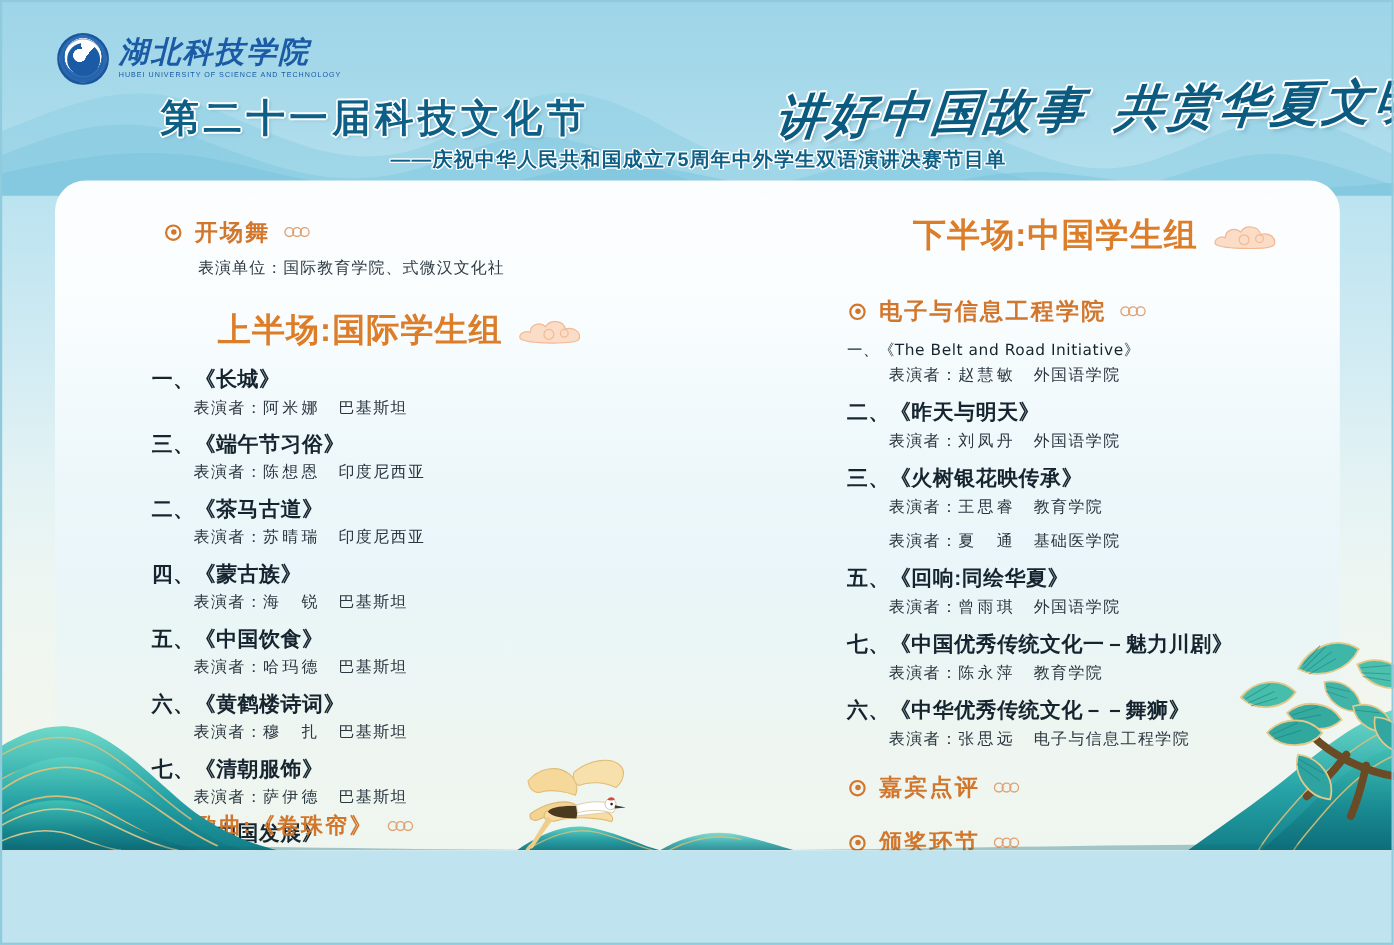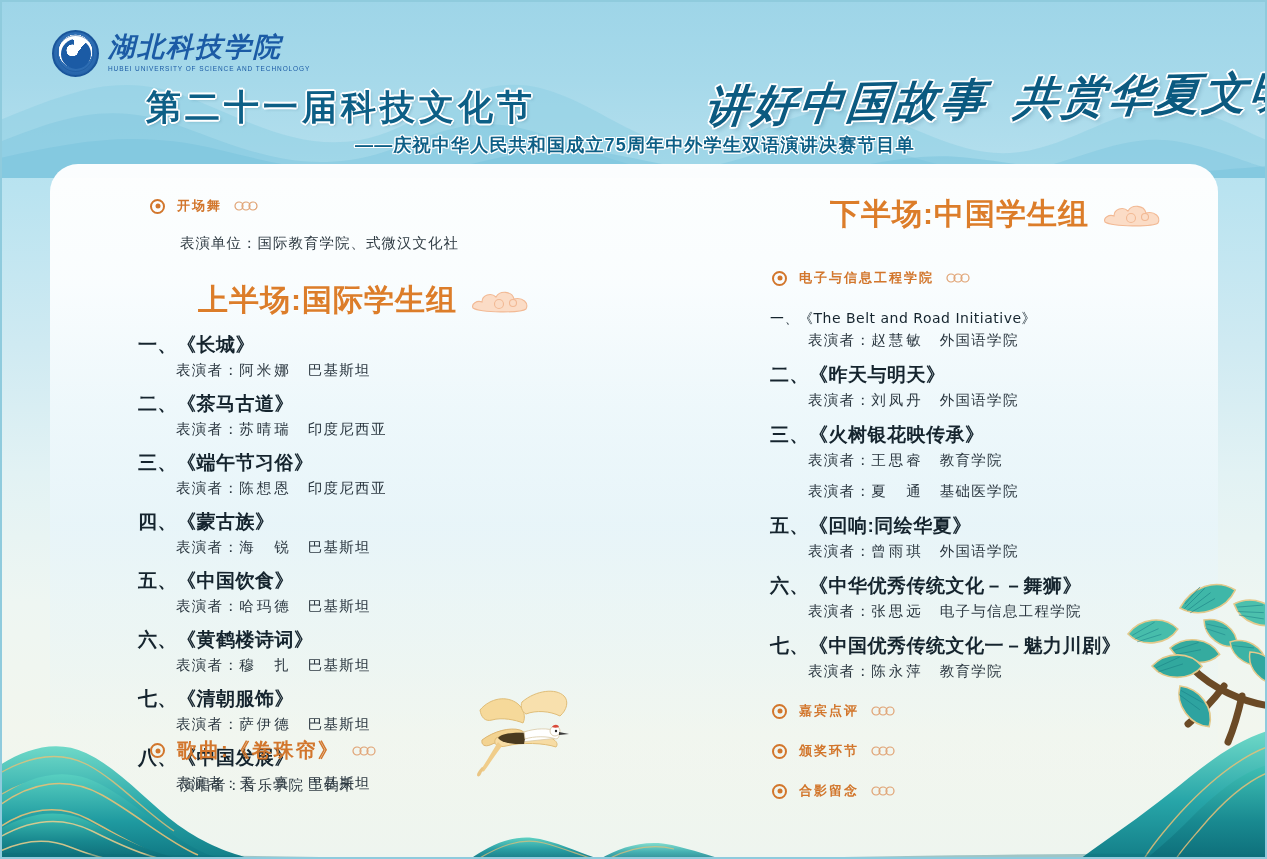--- a/index.html
+++ b/index.html
@@ -6,21 +6,21 @@
   html,body { width:1267px; height:859px; overflow:hidden; }
   body {
     font-family:"Liberation Serif", serif;
     background:#bfe3ef;
     position:relative;
   }
 
   
   #stage {
     position:absolute; inset:0;
-    width:1267px; height:859px;
+    width:1267px; height:773px;
     overflow:hidden;
     background:linear-gradient(180deg,#a8dcec 0%, #b9e3f0 22%, #cfeaf2 40%, #e2f2f4 55%, #eef6f2 70%, #f2f6ee 85%, #eef5ef 100%);
   }
 
   
   #frame {
     position:absolute; inset:0;
     border:2px solid #8fcbdd;
     pointer-events:none;
     z-index:60;
@@ -148,21 +148,21 @@
     width:15px; height:15px; border-radius:50%;
     border:2px solid #d2762c; position:relative;
     flex:0 0 auto;
   }
   .ring::after {
     content:""; position:absolute; left:50%; top:50%;
     transform:translate(-50%,-50%);
     width:5px; height:5px; border-radius:50%; background:#d2762c;
   }
   .sec-title {
-    font-size:13px; font-weight:700; color:#d2762c;
+    font-size:21px; font-weight:700; color:#d2762c;
     letter-spacing:2px;
     font-family:"Liberation Sans", sans-serif;
   }
   .mini-cloud {
     width:24px; height:10px; flex:0 0 auto;
   }
   .perf-unit {
     font-size:14.5px; color:#2e3a42; letter-spacing:1px;
     font-family:"Liberation Serif", serif;
     white-space:nowrap;
@@ -255,26 +255,26 @@
           <circle cx="44" cy="17" r="3.5" fill="none" stroke="#f2b994" stroke-width="1.1"></circle>
         </svg>
       </div>
 
       <div id="left-programs" style="position:absolute; left:88px; top:168px;">
           <div class="prog" style="margin-bottom: 11px;">
             <div class="prog-title">一、《长城》</div>
             <div class="prog-perf"><span>表演者：</span><span class="nm">阿米娜</span><span class="sp"></span><span>巴基斯坦</span></div>
           </div>
           <div class="prog" style="margin-bottom: 11px;">
+            <div class="prog-title">三、《端午节习俗》</div>
+            <div class="prog-perf"><span>表演者：</span><span class="nm">陈想恩</span><span class="sp"></span><span>印度尼西亚</span></div>
+          </div>
+          <div class="prog" style="margin-bottom: 11px;">
             <div class="prog-title">二、《茶马古道》</div>
             <div class="prog-perf"><span>表演者：</span><span class="nm">苏晴瑞</span><span class="sp"></span><span>印度尼西亚</span></div>
-          </div>
-          <div class="prog" style="margin-bottom: 11px;">
-            <div class="prog-title">三、《端午节习俗》</div>
-            <div class="prog-perf"><span>表演者：</span><span class="nm">陈想恩</span><span class="sp"></span><span>印度尼西亚</span></div>
           </div>
           <div class="prog" style="margin-bottom: 11px;">
             <div class="prog-title">四、《蒙古族》</div>
             <div class="prog-perf"><span>表演者：</span><span class="nm">海　锐</span><span class="sp"></span><span>巴基斯坦</span></div>
           </div>
           <div class="prog" style="margin-bottom: 11px;">
             <div class="prog-title">五、《中国饮食》</div>
             <div class="prog-perf"><span>表演者：</span><span class="nm">哈玛德</span><span class="sp"></span><span>巴基斯坦</span></div>
           </div>
           <div class="prog" style="margin-bottom: 11px;">
@@ -338,26 +338,26 @@
             <div class="prog-perf"><span>表演者：</span><span class="nm">王思睿</span><span class="sp"></span><span>教育学院</span></div>
           </div>
           <div class="prog" style="margin-bottom: 12px;">
             <div class="prog-perf"><span>表演者：</span><span class="nm">夏　通</span><span class="sp"></span><span>基础医学院</span></div>
           </div>
           <div class="prog" style="margin-bottom: 12px;">
             <div class="prog-title">五、《回响:同绘华夏》</div>
             <div class="prog-perf"><span>表演者：</span><span class="nm">曾雨琪</span><span class="sp"></span><span>外国语学院</span></div>
           </div>
           <div class="prog" style="margin-bottom: 12px;">
+            <div class="prog-title">七、《中国优秀传统文化一－魅力川剧》</div>
+            <div class="prog-perf"><span>表演者：</span><span class="nm">陈永萍</span><span class="sp"></span><span>教育学院</span></div>
+          </div>
+          <div class="prog" style="margin-bottom: 12px;">
             <div class="prog-title">六、《中华优秀传统文化－－舞狮》</div>
             <div class="prog-perf"><span>表演者：</span><span class="nm">张思远</span><span class="sp"></span><span>电子与信息工程学院</span></div>
-          </div>
-          <div class="prog" style="margin-bottom: 12px;">
-            <div class="prog-title">七、《中国优秀传统文化一－魅力川剧》</div>
-            <div class="prog-perf"><span>表演者：</span><span class="nm">陈永萍</span><span class="sp"></span><span>教育学院</span></div>
           </div>
         </div>
 
       <div id="closing-list" style="position:absolute; left:122px; top:538px;">
           <div class="sec-head" style="margin-bottom: 22px;">
             <span class="ring"></span>
             <span class="sec-title">嘉宾点评</span>
             <svg viewBox="0 0 24 10" class="mini-cloud">
               <circle cx="5" cy="5" r="4" fill="none" stroke="#e0a273" stroke-width="1.2"></circle>
               <circle cx="12" cy="5" r="4" fill="none" stroke="#e0a273" stroke-width="1.2"></circle>

